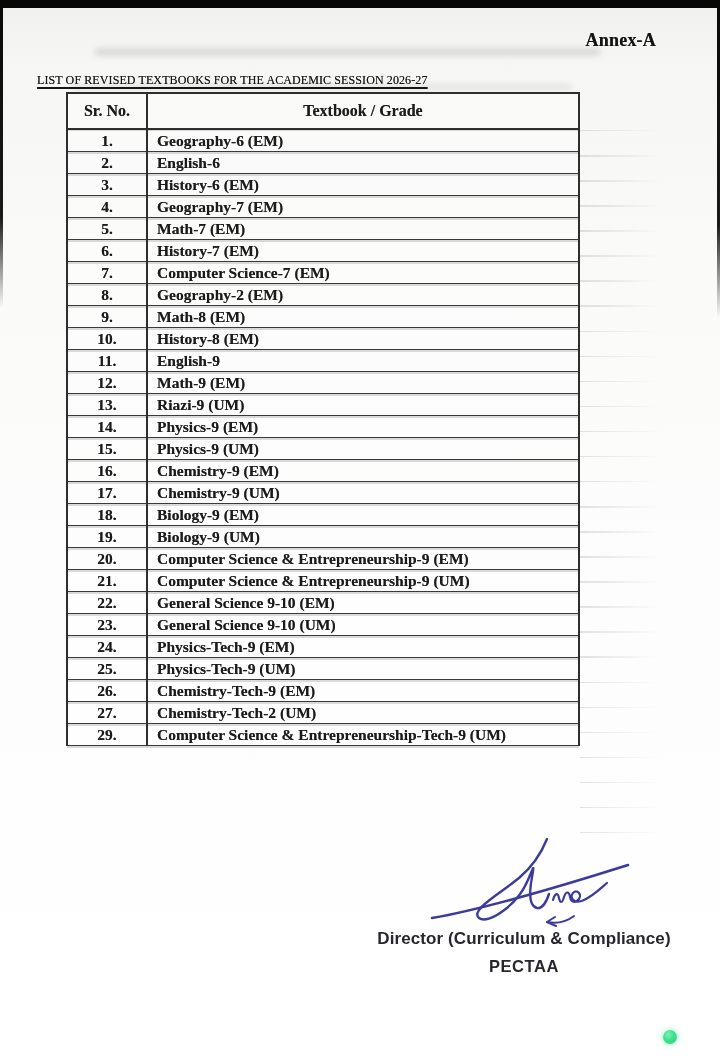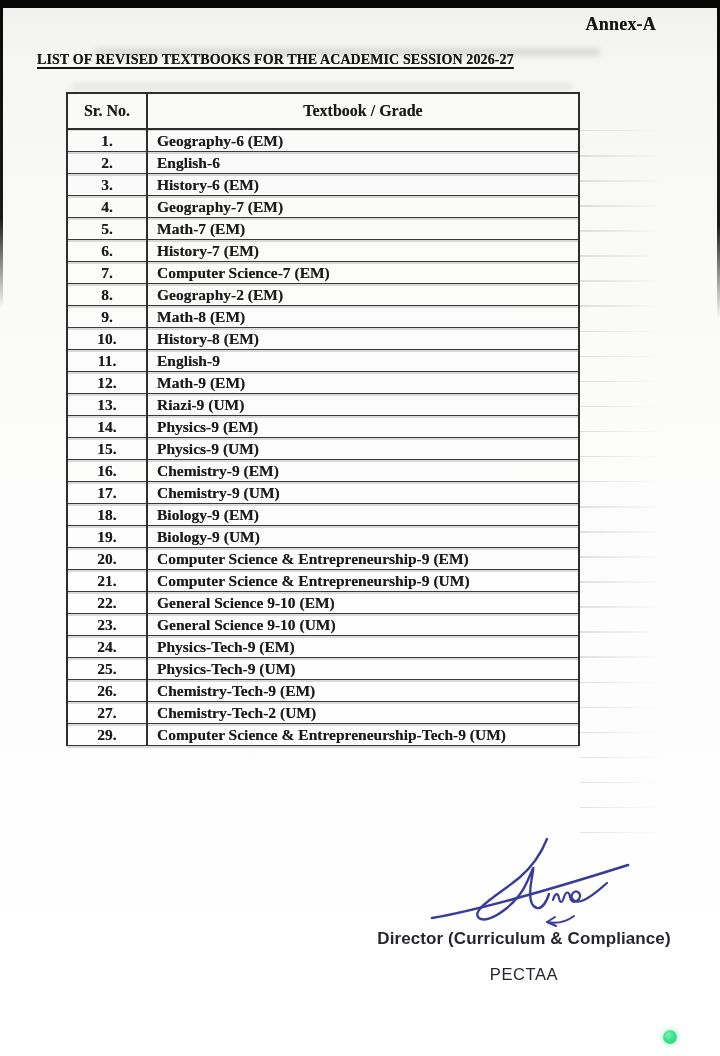--- a/index.html
+++ b/index.html
@@ -18,28 +18,28 @@
   .edge-left { position: absolute; left: 0; top: 8px; width: 3px; height: 300px;
     background: linear-gradient(180deg, #0a0a0a 0%, #1a1a1a 70%, rgba(30,30,30,0) 100%); }
   .edge-right { position: absolute; right: 0; top: 8px; width: 3px; height: 310px;
     background: linear-gradient(180deg, #0a0a0a 0%, #1a1a1a 70%, rgba(30,30,30,0) 100%); }
 
   .smudge { position: absolute; background: rgba(130,130,130,0.30); filter: blur(3px); border-radius: 3px; }
   .smudge-title { left: 95px; top: 49px; width: 505px; height: 6px; }
   .smudge-table-top { left: 72px; top: 85px; width: 500px; height: 4px; opacity: .8; }
 
   .annex {
-    position: absolute; top: 14px; right: 64px;
+    position: absolute; top: 30px; right: 64px;
     font-weight: 700; font-size: 18px; color: #141414;
     letter-spacing: 0.2px;
     text-shadow: 0 0 0.6px rgba(20,20,20,.65);
   }
   .doc-title {
-    position: absolute; left: 37px; top: 52px; width: 646px;
-    font-weight: 700; font-size: 14px; color: #161616;
+    position: absolute; left: 37px; top: 73px; width: 646px;
+    font-weight: 400; font-size: 12px; color: #161616;
     letter-spacing: 0.1px; white-space: nowrap;
     text-decoration: underline; text-decoration-thickness: 2px; text-underline-offset: 3px;
     text-shadow: 0 0 0.6px rgba(20,20,20,.65);
   }
 
   table.doc-table {
     position: absolute; left: 66px; top: 92px; width: 514px;
     border-collapse: collapse; table-layout: fixed;
     background: rgba(255,255,255,0.35);
   }
@@ -74,21 +74,21 @@
 
   .signature-wrap { position: absolute; left: 424px; top: 832px; width: 228px; height: 102px; }
   .signature-wrap svg { display: block; }
 
   .sign-block {
     position: absolute; left: 354px; top: 929px; width: 340px;
     text-align: center; color: #26262e;
     font-family: "Liberation Sans", sans-serif;
   }
   .sign-title { font-size: 17px; font-weight: 700; letter-spacing: 0.1px; }
-  .sign-org { font-size: 16.5px; font-weight: 400; margin-top: 16px; letter-spacing: 0.6px; }
+  .sign-org { font-size: 16.5px; font-weight: 700; margin-top: 8px; letter-spacing: 0.6px; }
 
   .green-dot {
     position: absolute; left: 663px; top: 1030px; width: 14px; height: 14px; border-radius: 50%;
     background: radial-gradient(circle at 38% 34%, #7bf2b6 0%, #3ae28c 45%, #27d377 100%);
     box-shadow: 0 0 7px rgba(70,230,150,0.55);
   }
 </style>
 </head>
 <body>
 

